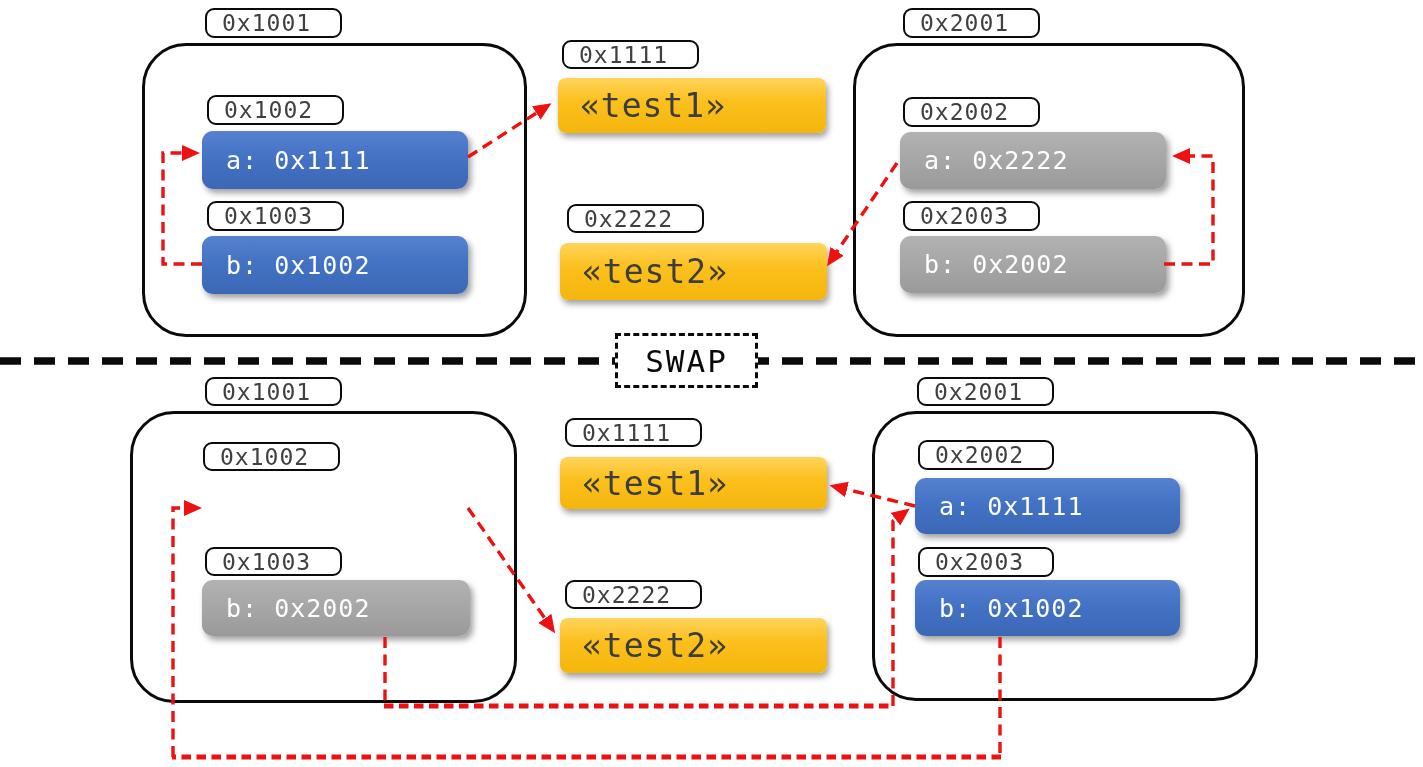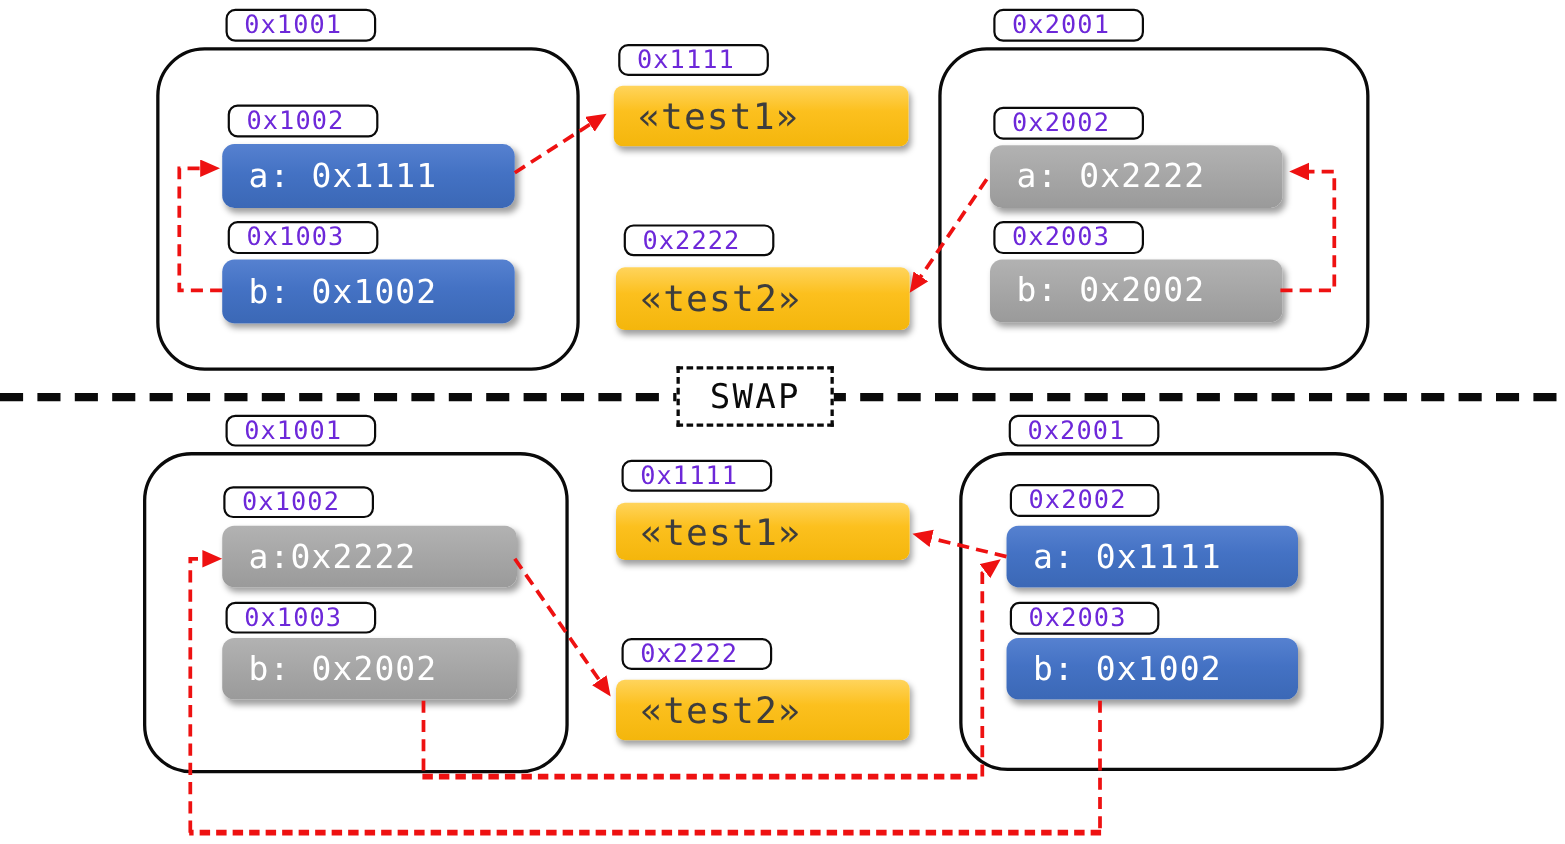--- a/index.html
+++ b/index.html
@@ -4,23 +4,23 @@
 <style>
   html,body{margin:0;padding:0;background:#fff;}
   .stage{position:relative;width:1423px;height:767px;background:#ffffff;overflow:hidden;
          font-family:"DejaVu Sans Mono", monospace;}
   svg.layer{position:absolute;left:0;top:0;pointer-events:none;}
   #divider-layer{z-index:1;}
   #arrow-layer{z-index:6;}
   .panel{position:absolute;border:3px solid #0a0a0a;border-radius:44px;background:#ffffff;z-index:2;box-sizing:border-box;}
   .tag{position:absolute;background:#ffffff;border:2.5px solid #0a0a0a;border-radius:9px;
        display:flex;align-items:center;padding-left:15px;box-sizing:border-box;
-       font-size:23px;color:#6d28d9;z-index:3;letter-spacing:1px;}
+       font-size:23px;color:#404040;z-index:3;letter-spacing:1px;}
   .slot{position:absolute;border-radius:11px;display:flex;align-items:center;padding-left:24px;
-        box-sizing:border-box;font-size:30px;color:#ffffff;z-index:3;letter-spacing:1px;
+        box-sizing:border-box;font-size:25px;color:#ffffff;z-index:3;letter-spacing:1px;
         box-shadow:3px 4px 6px rgba(0,0,0,0.38);}
   .slot.blue{background:linear-gradient(180deg,#5681d0 0%,#4472c4 45%,#3b68b6 100%);}
   .slot.gray{background:linear-gradient(180deg,#b2b2b2 0%,#a6a6a6 50%,#9a9a9a 100%);}
   .sbox{position:absolute;border-radius:8px;display:flex;align-items:center;padding-left:22px;
         box-sizing:border-box;font-size:33px;color:#3d3d3d;z-index:3;letter-spacing:1px;
         background:linear-gradient(180deg,#ffd45c 0%,#fcc01e 42%,#f4b60c 100%);
         box-shadow:2px 4px 6px rgba(0,0,0,0.38);}
   .swap-box{position:absolute;border:3.5px dashed #0a0a0a;background:#ffffff;z-index:4;
         display:flex;align-items:center;justify-content:center;font-size:31px;color:#0a0a0a;
         box-sizing:border-box;letter-spacing:2px;text-align:right;}
@@ -51,21 +51,20 @@
   <div class="tag" style="left:903px;top:97px;width:137px;height:30px;">0x2002</div>
   <div class="slot gray" style="left:900px;top:132px;width:266px;height:57px;">a: 0x2222</div>
   <div class="tag" style="left:903px;top:201px;width:137px;height:30px;">0x2003</div>
   <div class="slot gray" style="left:900px;top:236px;width:266px;height:57px;">b: 0x2002</div>
 
   <div class="swap-box" style="left:615px;top:333px;width:143px;height:55px;">SWAP</div>
 
   <div class="tag" style="left:205px;top:377px;width:137px;height:29px;">0x1001</div>
   <div class="panel" style="left:130px;top:411px;width:387px;height:292px;"></div>
   <div class="tag" style="left:203px;top:442px;width:137px;height:29px;">0x1002</div>
-  <div class="slot gray" style="left:202px;top:478px;width:268px;height:56px;">a:0x2222</div>
   <div class="tag" style="left:205px;top:547px;width:137px;height:29px;">0x1003</div>
   <div class="slot gray" style="left:202px;top:580px;width:268px;height:56px;">b: 0x2002</div>
 
   <div class="tag" style="left:565px;top:418px;width:137px;height:29px;">0x1111</div>
   <div class="sbox" style="left:560px;top:457px;width:267px;height:52px;">«test1»</div>
   <div class="tag" style="left:565px;top:580px;width:137px;height:29px;">0x2222</div>
   <div class="sbox" style="left:560px;top:618px;width:267px;height:55px;">«test2»</div>
 
   <div class="tag" style="left:917px;top:377px;width:137px;height:29px;">0x2001</div>
   <div class="panel" style="left:872px;top:411px;width:386px;height:290px;"></div>

